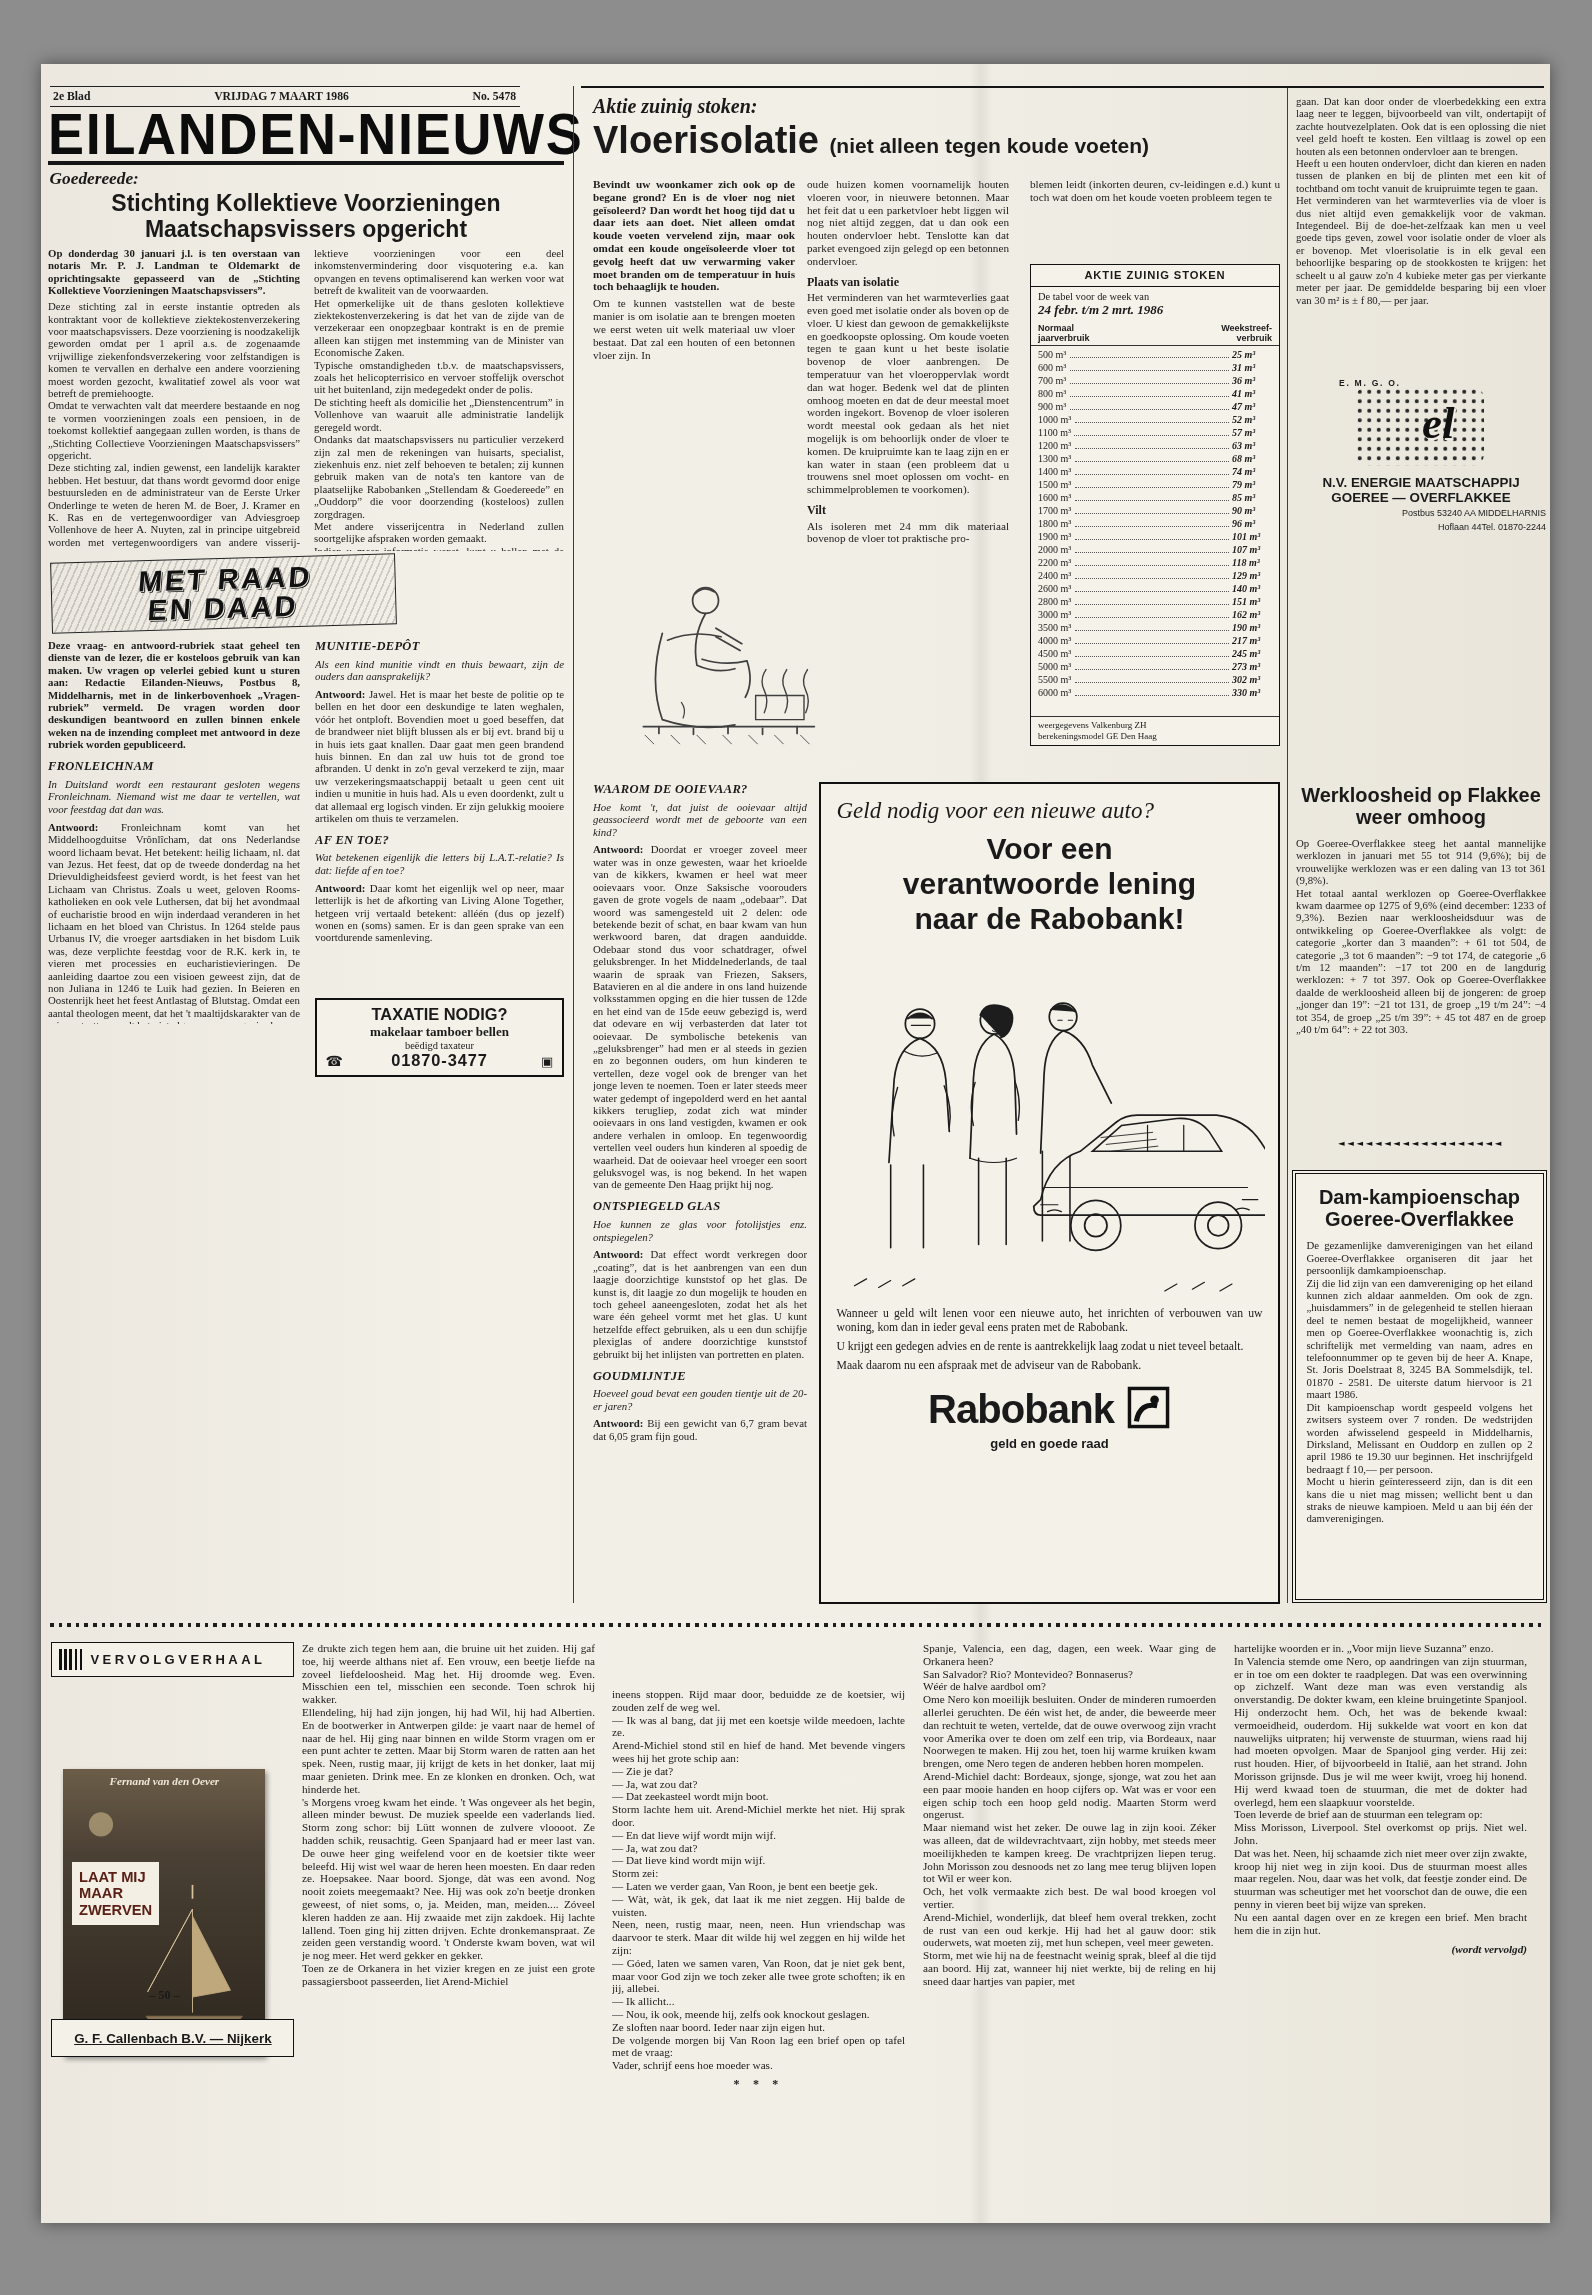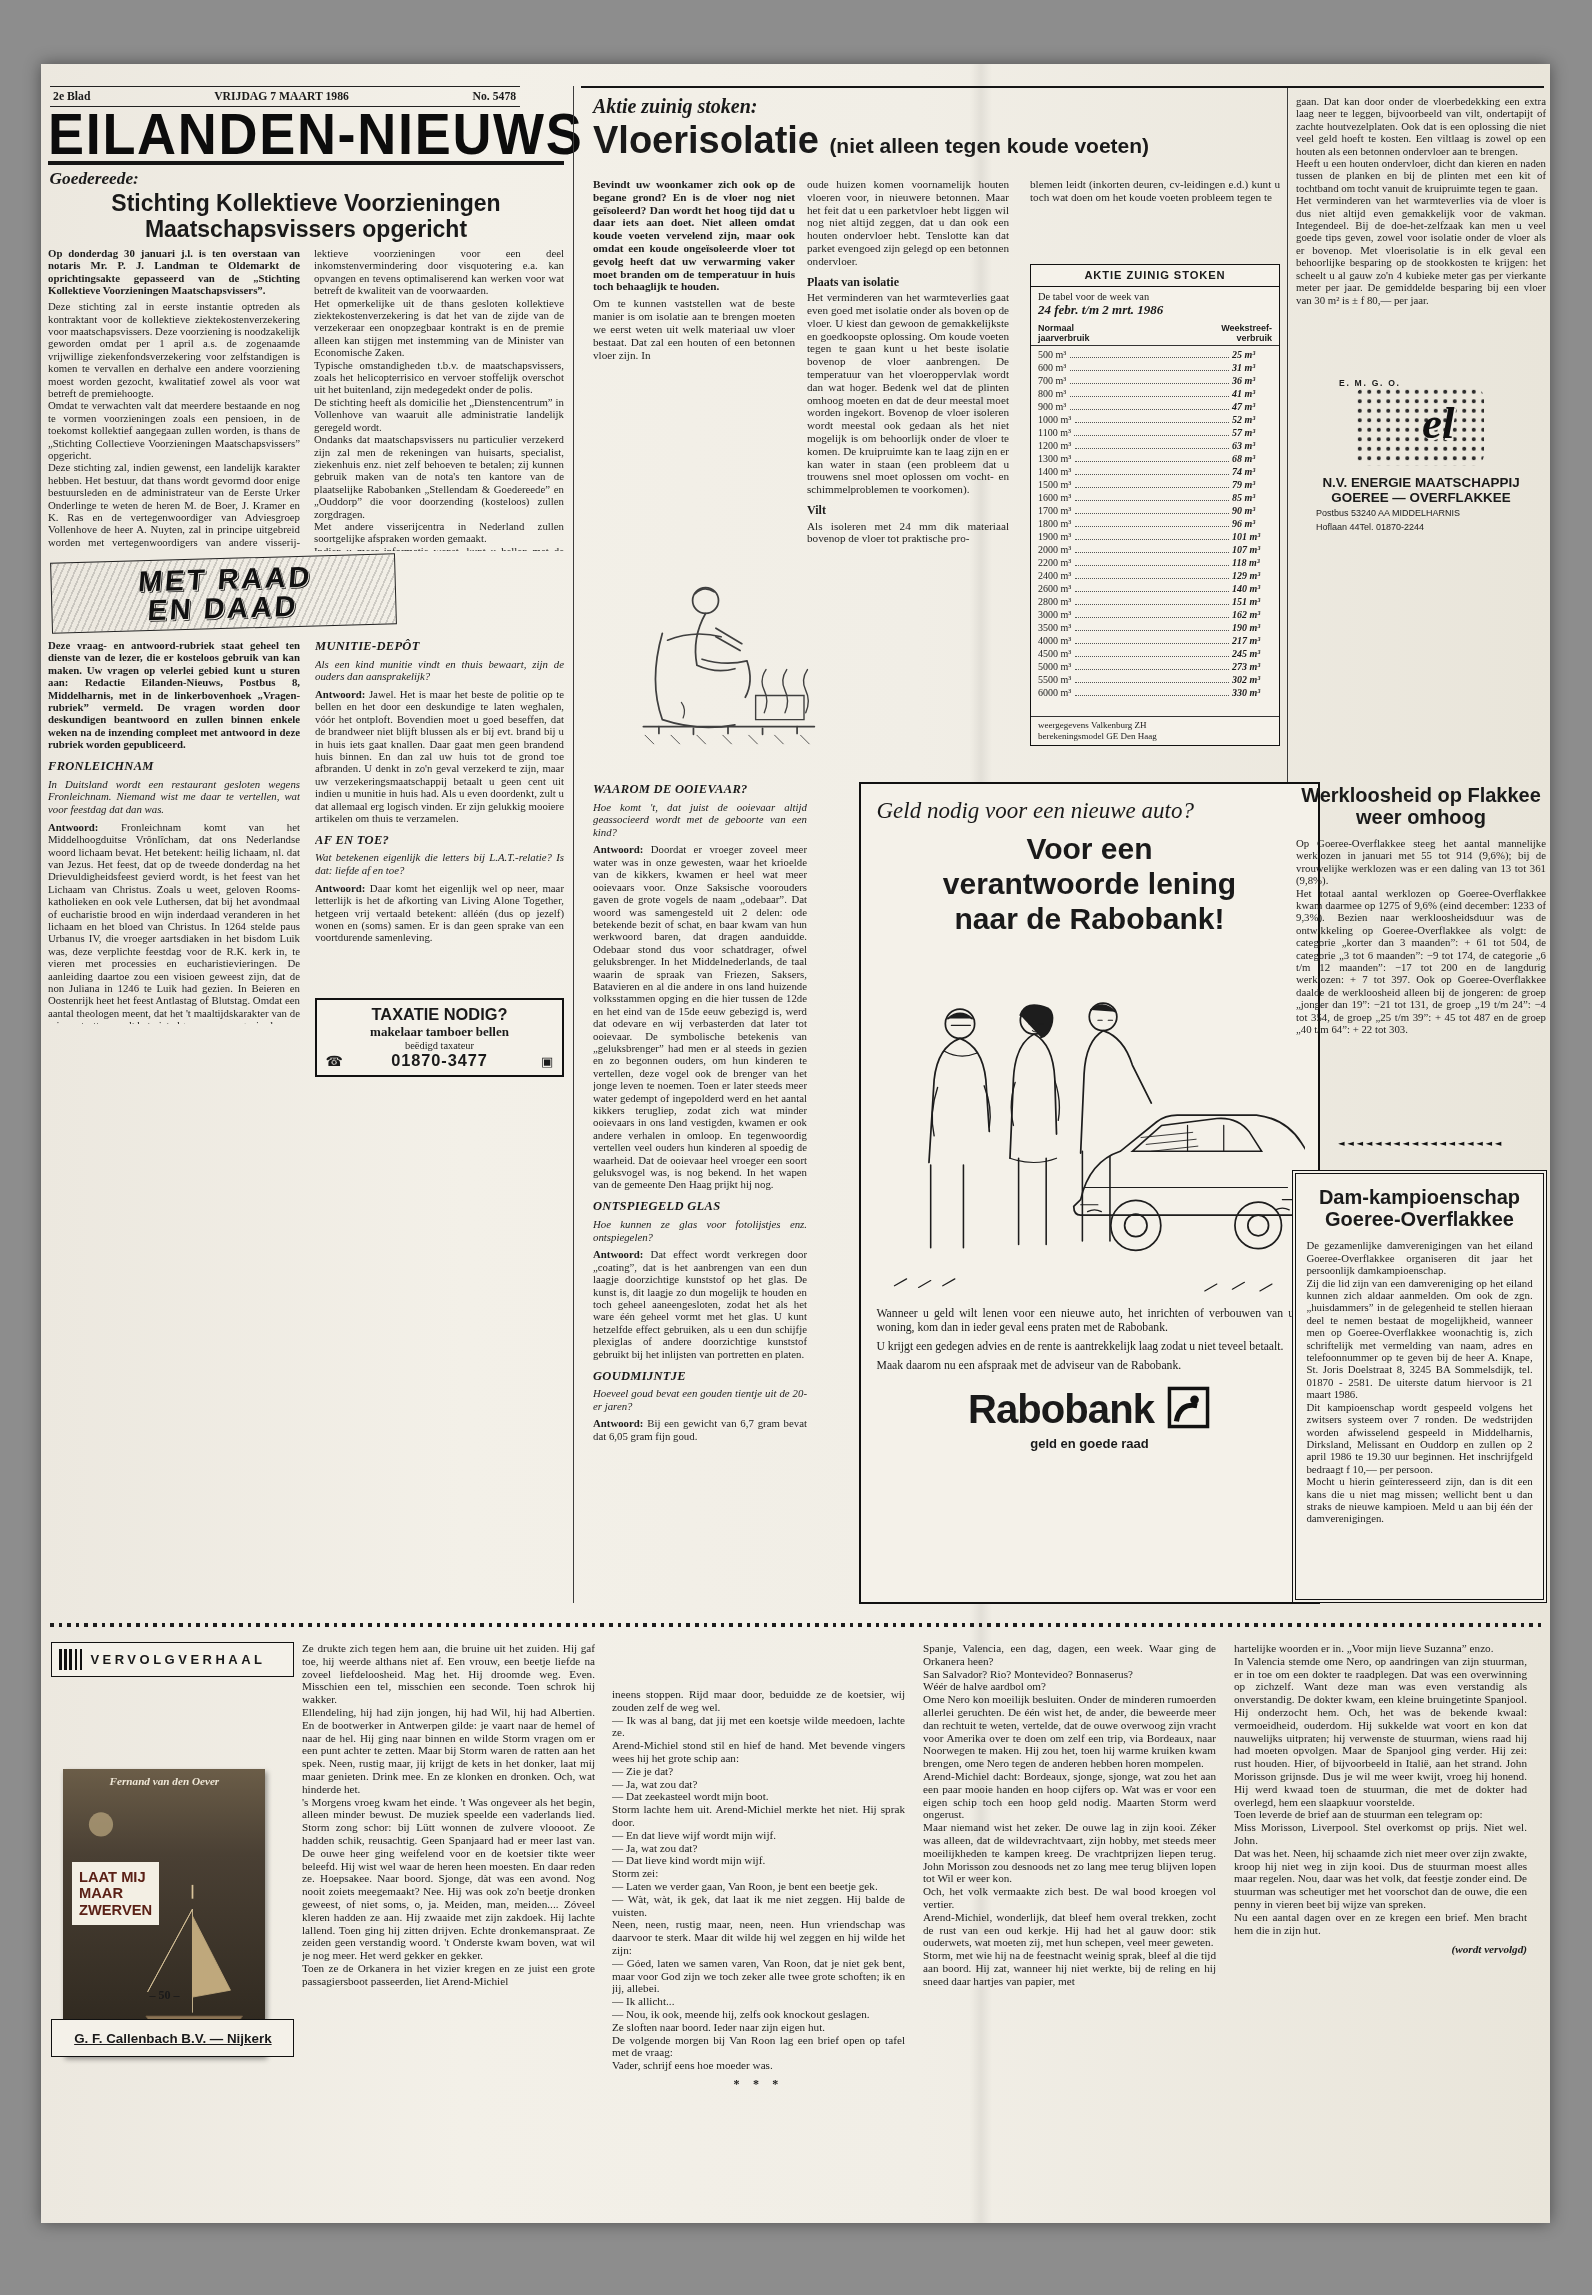--- a/index.html
+++ b/index.html
@@ -68,21 +68,21 @@
   .rabo-word{font:900 40px "Liberation Sans",sans-serif;letter-spacing:-0.9px;}
   .rabo-slogan{font:700 13px "Liberation Sans",sans-serif;text-align:center;margin-top:1.7px;}
   
   .dambox{border:4.3px double #111;padding:12px 10.4px;background:#f3f0e8;}
   
   .emgo-dots{width:129px;height:79px;border-radius:12px;
              background:radial-gradient(#2b2b2b 1.8px,transparent 2.2px) 0 0/9.5px 9.5px;}
   .emgo-el{font:italic 900 45px "Liberation Serif",serif;color:#111;text-shadow:1.7px 1.7px 0 #f1eee6;}
   .emgo-label{font:700 8.6px "Liberation Sans",sans-serif;letter-spacing:1.7px;}
   .emgo-name{font:700 13.4px/15.5px "Liberation Sans",sans-serif;text-align:center;white-space:pre-line;}
-  .emgo-addr{display:flex;justify-content:flex-start;font:9px/11.2px "Liberation Sans",sans-serif;margin-top:2.6px;margin-left:20px;}
+  .emgo-addr{display:flex;justify-content:flex-end;font:9px/11.2px "Liberation Sans",sans-serif;margin-top:2.6px;margin-left:20px;}
   
   .label-box{border:1.7px solid #111;display:flex;align-items:center;gap:8.6px;padding-left:7px;background:#f4f1e9;}
   .label-stripes{width:22.4px;height:21px;background:repeating-linear-gradient(90deg,#111 0 2.6px,transparent 2.6px 5.2px);}
   .label-text{font:700 13px "Liberation Sans",sans-serif;letter-spacing:3.5px;}
   .cover{background:linear-gradient(180deg,#6b5d48 0%,#4a4034 30%,#2c261d 100%);position:relative;
          box-shadow:1.7px 2.6px 5.2px rgba(0,0,0,.4);}
   .cover-author{position:absolute;top:6px;width:100%;text-align:center;
                 font:italic 700 11.2px "Liberation Serif",serif;color:#efe7d6;}
   .cover-titlebox{position:absolute;left:8.6px;top:93px;background:#f3efe4;padding:7px 7px;
                   font:900 14.7px/16.4px "Liberation Sans",sans-serif;color:#5a2016;white-space:pre-line;}
@@ -360,21 +360,21 @@
       <div class="qtext">Hoe komt 't, dat juist de ooievaar altijd geassocieerd wordt met de geboorte van een kind?</div>
       <p class="txt ans"><b>Antwoord:</b> <span>Doordat er vroeger zoveel meer water was in onze gewesten, waar het krioelde van de kikkers, kwamen er heel wat meer ooievaars voor. Onze Saksische voorouders gaven de grote vogels de naam „odebaar”. Dat woord was samengesteld uit 2 delen: ode betekende bezit of schat, en baar kwam van hun werkwoord baren, dat dragen aanduidde. Odebaar stond dus voor schatdrager, ofwel geluksbrenger. In het Middelnederlands, de taal waarin de spraak van Friezen, Saksers, Batavieren en al die andere in ons land huizende volksstammen opging en die hier tussen de 12de en het eind van de 15de eeuw gebezigd is, werd dat odevare en wij verbasterden dat later tot ooievaar. De symbolische betekenis van „geluksbrenger” had men er al steeds in gezien en zo begonnen ouders, om hun kinderen te vertellen, deze vogel ook de brenger van het jonge leven te noemen. Toen er later steeds meer water gedempt of ingepolderd werd en het aantal kikkers terugliep, zodat zich wat minder ooievaars in ons land vestigden, kwamen er ook andere verhalen in omloop. En tegenwoordig vertellen veel ouders hun kinderen al spoedig de waarheid. Dat de ooievaar heel vroeger een soort geluksvogel was, is nog bekend. In het wapen van de gemeente Den Haag prijkt hij nog.</span></p>
       <div class="qhead">ONTSPIEGELD GLAS</div>
       <div class="qtext">Hoe kunnen ze glas voor fotolijstjes enz. ontspiegelen?</div>
       <p class="txt ans"><b>Antwoord:</b> <span>Dat effect wordt verkregen door „coating”, dat is het aanbrengen van een dun laagje doorzichtige kunststof op het glas. De kunst is, dit laagje zo dun mogelijk te houden en toch geheel aaneengesloten, zodat het als het ware één geheel vormt met het glas. U kunt hetzelfde effect gebruiken, als u een dun schijfje plexiglas of andere doorzichtige kunststof gebruikt bij het inlijsten van portretten en platen.</span></p>
       <div class="qhead">GOUDMIJNTJE</div>
       <div class="qtext">Hoeveel goud bevat een gouden tientje uit de 20-er jaren?</div>
       <p class="txt ans"><b>Antwoord:</b> <span>Bij een gewicht van 6,7 gram bevat dat 6,05 gram fijn goud.</span></p>
     </div>
 
-    <div class="abs rabobox" style="left:778px;top:718px;width:461px;height:822px;margin-left:40px;">
+    <div class="abs rabobox" style="left:778px;top:718px;width:461px;height:822px;">
       <div class="rabo-kicker">Geld nodig voor een nieuwe auto?</div>
       <div class="rabo-head">Voor een
 verantwoorde lening
 naar de Rabobank!</div>
       <div style="margin:5.2px auto 3.5px auto;width:428px;height:362px;">
         <svg width="428" height="362" viewBox="0 0 496 420" fill="none" stroke="#1d1d1d" stroke-width="2" stroke-linecap="round">
 
           <path d="M20 400 l14 -8 M48 402 l14 -8 M76 400 l14 -8 M380 406 l14 -8 M412 404 l14 -8 M444 406 l14 -8" stroke-width="1.4"></path>
 
           <circle cx="96" cy="96" r="17"></circle>

